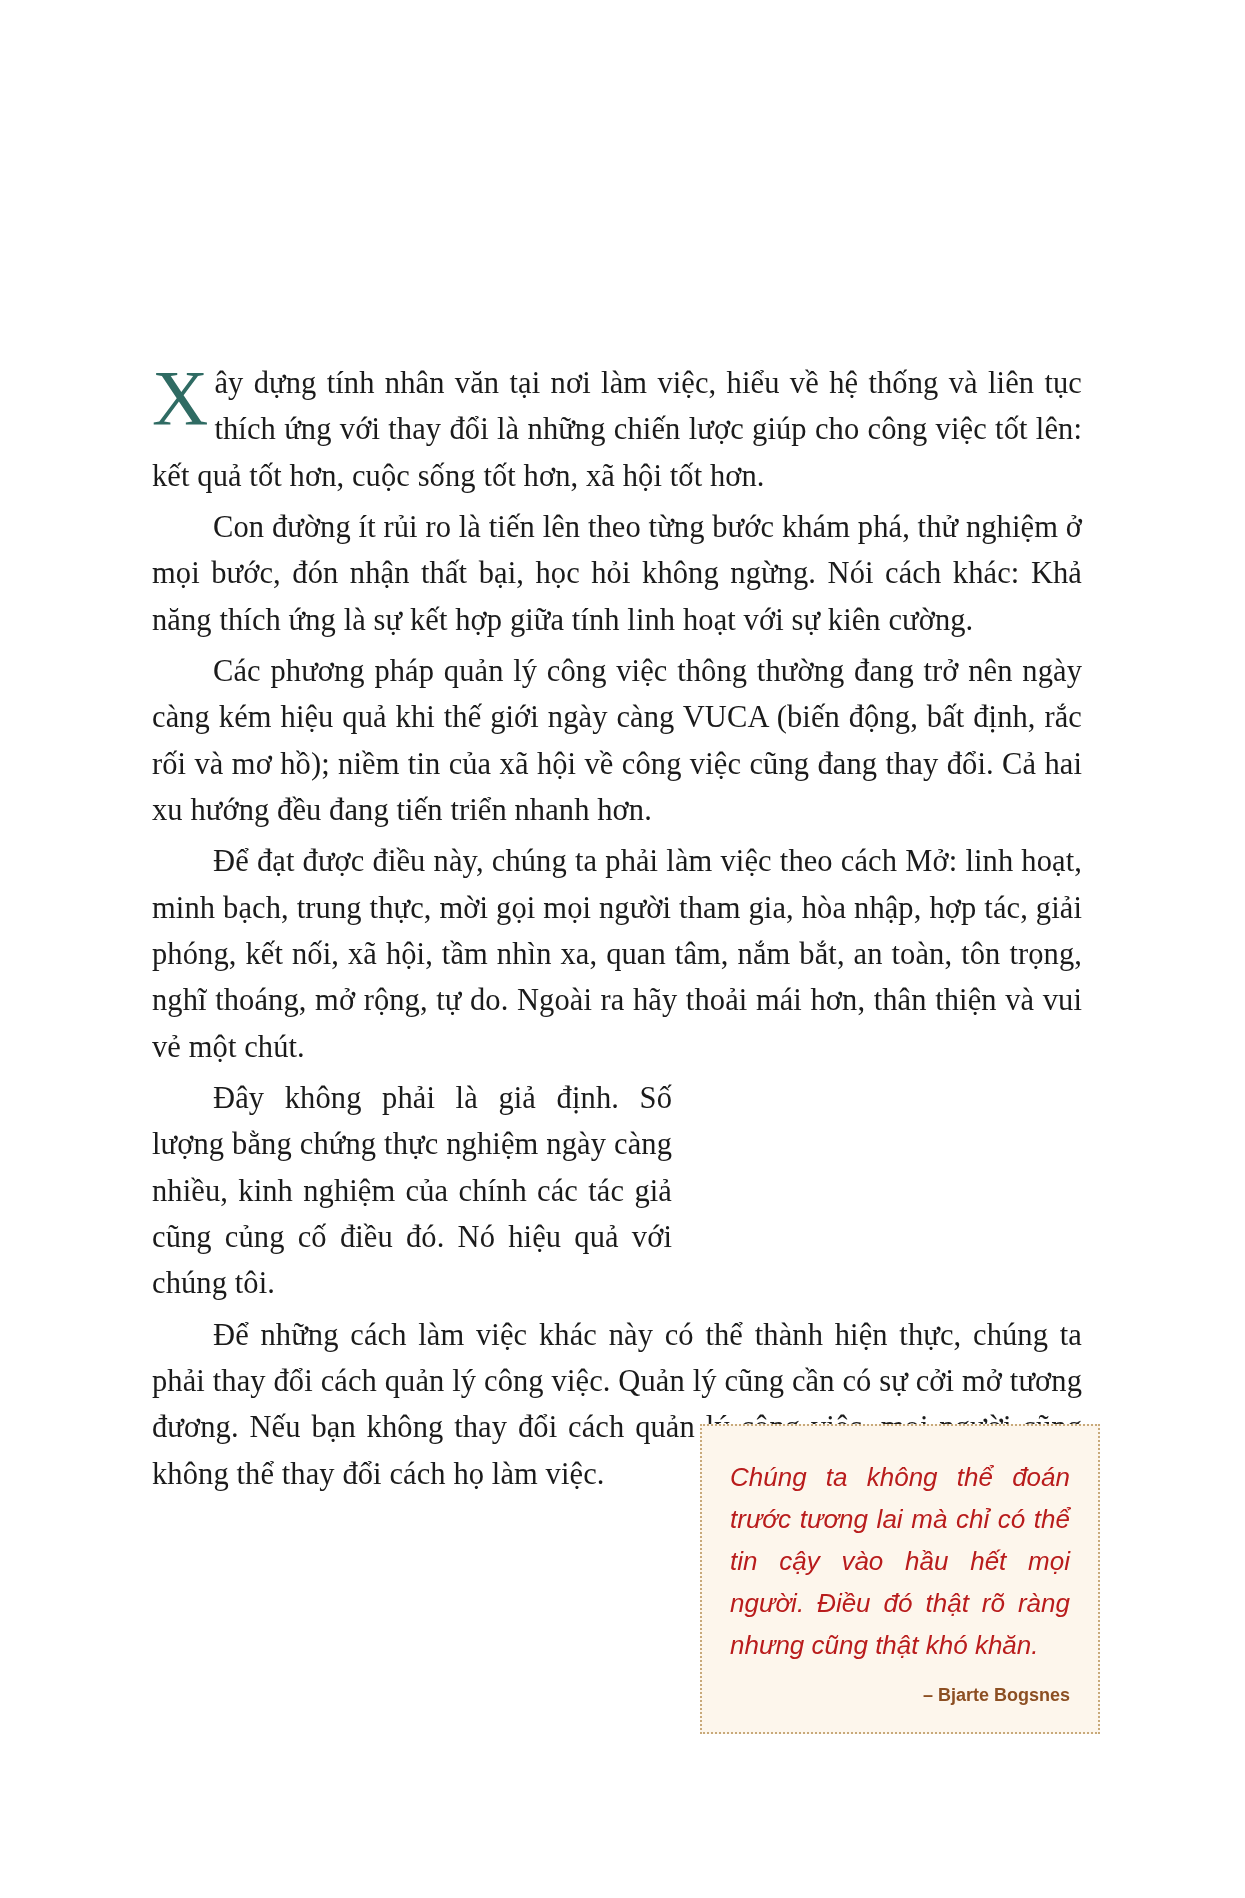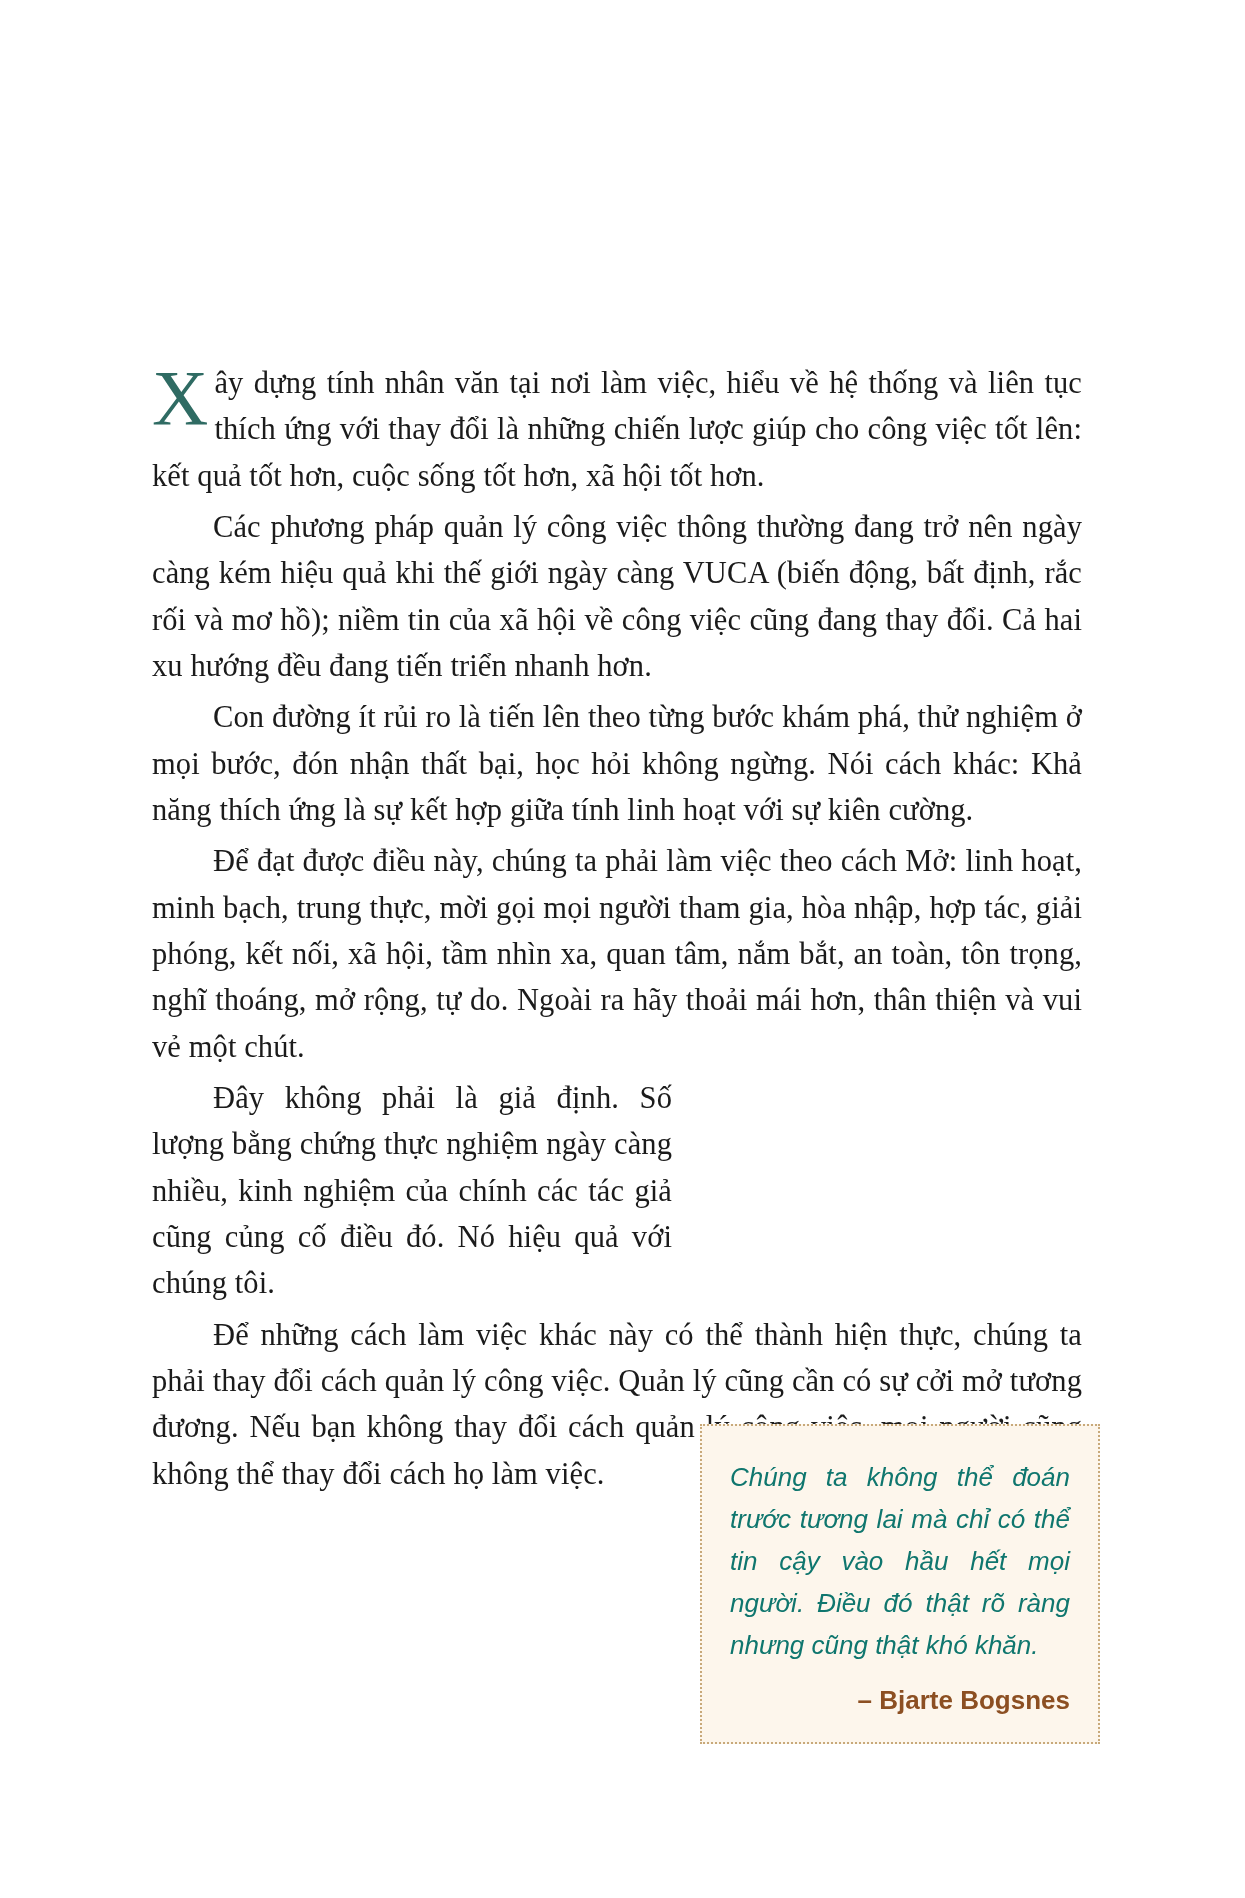--- a/index.html
+++ b/index.html
@@ -76,27 +76,27 @@
     background: #fdf6ec;
     border: 2px dotted #c8a97a;
     padding: 30px 28px 26px 28px;
   }
   .quote-text {
     margin: 0;
     font-family: "Liberation Sans", "DejaVu Sans", sans-serif;
     font-style: italic;
     font-size: 26px;
     line-height: 1.62;
-    color: #0f766e;
+    color: #b91c1c;
     text-align: justify;
   }
   .quote-attrib {
     margin: 18px 0 0 0;
     font-family: "Liberation Sans", "DejaVu Sans", sans-serif;
-    font-size: 26px;
+    font-size: 18px;
     font-weight: bold;
     color: #8c4f22;
     text-align: right;
   }
 
   
   .narrow {
     width: 520px;
   }
 </style>
@@ -104,23 +104,23 @@
 <body>
 
 <div class="page">
 
   <div class="text-column">
 
     <p class="para first">
       <span class="dropcap">X</span><span class="first-body">ây dựng tính nhân văn tại nơi làm việc, hiểu về hệ thống và liên tục thích ứng với thay đổi là những chiến lược giúp cho công việc tốt lên: kết quả tốt hơn, cuộc sống tốt hơn, xã hội tốt hơn.</span>
     </p>
 
+    <p class="para">Con đường ít rủi ro là tiến lên theo từng bước khám phá, thử nghiệm ở mọi bước, đón nhận thất bại, học hỏi không ngừng. Nói cách khác: Khả năng thích ứng là sự kết hợp giữa tính linh hoạt với sự kiên cường.</p>
+
     <p class="para">Các phương pháp quản lý công việc thông thường đang trở nên ngày càng kém hiệu quả khi thế giới ngày càng VUCA (biến động, bất định, rắc rối và mơ hồ); niềm tin của xã hội về công việc cũng đang thay đổi. Cả hai xu hướng đều đang tiến triển nhanh hơn.</p>
-
-    <p class="para">Con đường ít rủi ro là tiến lên theo từng bước khám phá, thử nghiệm ở mọi bước, đón nhận thất bại, học hỏi không ngừng. Nói cách khác: Khả năng thích ứng là sự kết hợp giữa tính linh hoạt với sự kiên cường.</p>
 
     <p class="para"><span>Để đạt được điều này, chúng ta phải làm việc theo cách </span><span class="italic">Mở</span><span>: linh hoạt, minh bạch, trung thực, mời gọi mọi người tham gia, hòa nhập, hợp tác, giải phóng, kết nối, xã hội, tầm nhìn xa, quan tâm, nắm bắt, an toàn, tôn trọng, nghĩ thoáng, mở rộng, tự do. Ngoài ra hãy thoải mái hơn, thân thiện và vui vẻ một chút.</span></p>
 
     <p class="para narrow">Đây không phải là giả định. Số lượng bằng chứng thực nghiệm ngày càng nhiều, kinh nghiệm của chính các tác giả cũng củng cố điều đó. Nó hiệu quả với chúng tôi.</p>
 
     <p class="para">Để những cách làm việc khác này có thể thành hiện thực, chúng ta phải thay đổi cách quản lý công việc. Quản lý cũng cần có sự cởi mở tương đương. Nếu bạn không thay đổi cách quản lý công việc, mọi người cũng không thể thay đổi cách họ làm việc.</p>
 
   </div>
 
   <aside class="quote-box">

